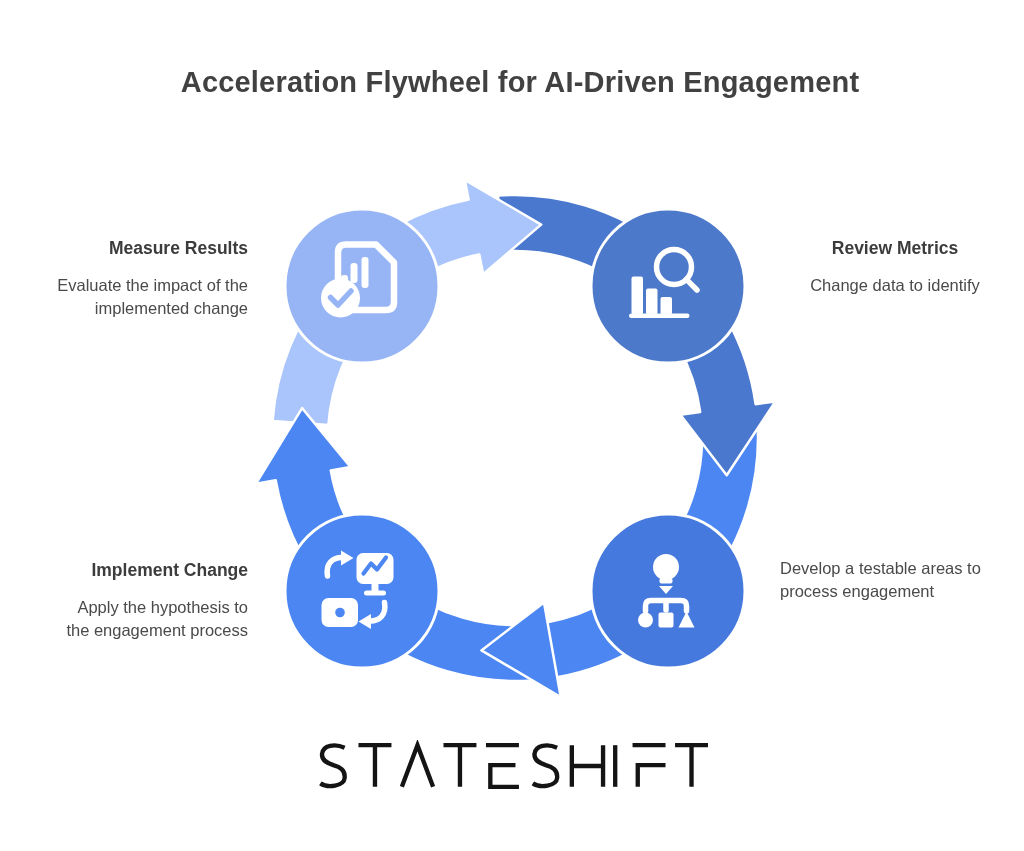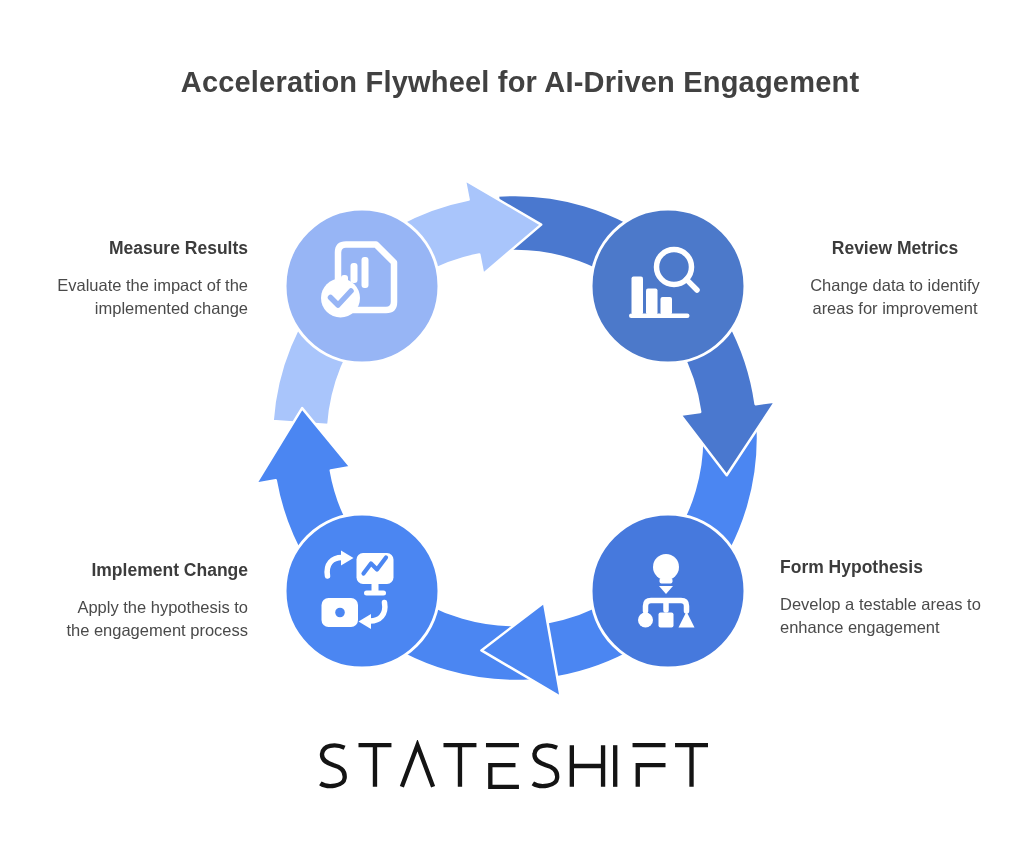--- a/index.html
+++ b/index.html
@@ -95,29 +95,27 @@
     <p>
       <span>Evaluate the impact of the</span>
       <span>implemented change</span>
     </p>
   </div>
 
   <div class="label lbl-review">
     <h3>Review Metrics</h3>
     <p>
       <span>Change data to identify</span>
-      <span>areas for improvement</span>
     </p>
   </div>
 
   <div class="label lbl-form">
-    <h3>Form Hypothesis</h3>
     <p>
       <span>Develop a testable areas to</span>
-      <span>enhance engagement</span>
+      <span>process engagement</span>
     </p>
   </div>
 
   <div class="label lbl-implement">
     <h3>Implement Change</h3>
     <p>
       <span>Apply the hypothesis to</span>
       <span>the engagement process</span>
     </p>
   </div>

